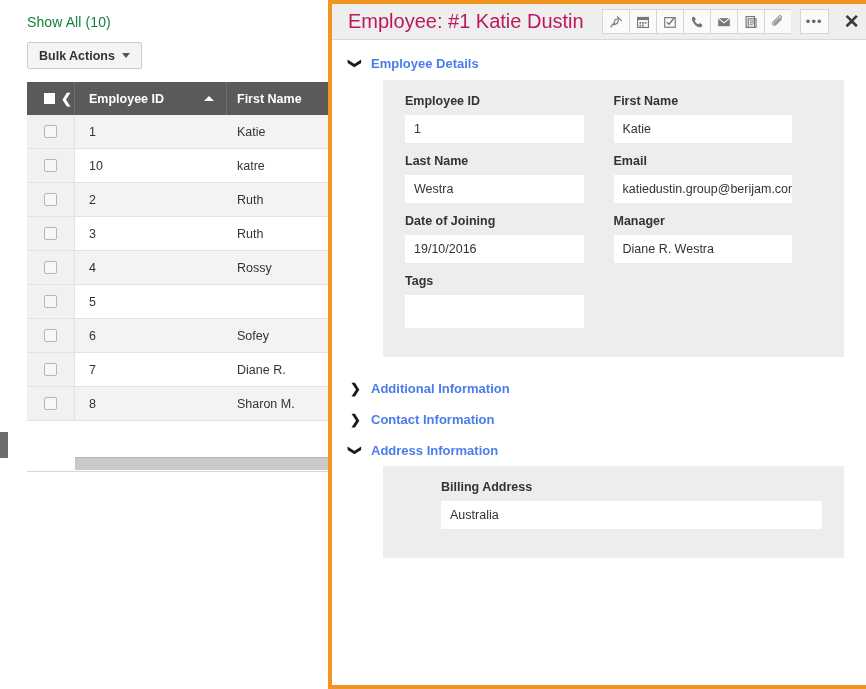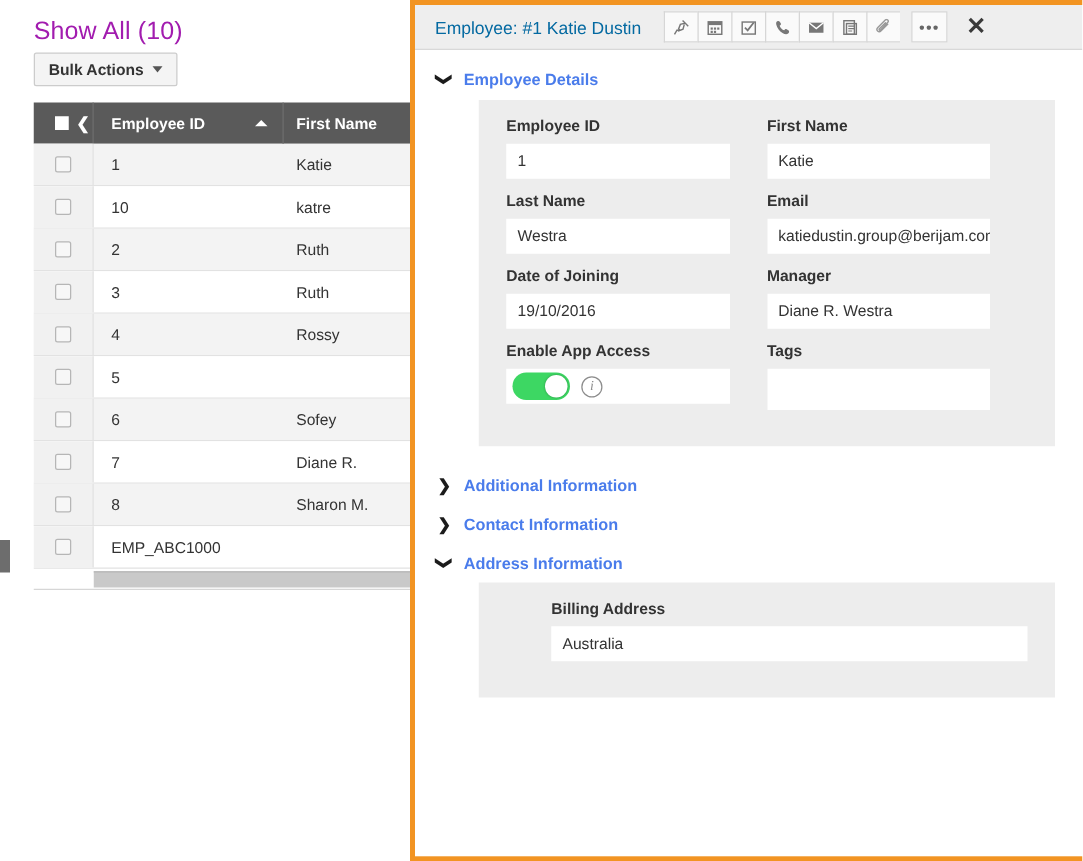--- a/index.html
+++ b/index.html
@@ -21,22 +21,22 @@
   .list-area {
     position: absolute;
     left: 0; top: 0;
     width: 330px; height: 689px;
     background: #ffffff;
     overflow: hidden;
   }
   .show-all {
     position: absolute;
     left: 27px; top: 14px;
-    font-size: 20px;
-    color: #a21caf;
+    font-size: 14px;
+    color: #15803d;
     letter-spacing: 0.1px;
     white-space: nowrap;
   }
   .bulk-actions {
     position: absolute;
     left: 27px; top: 42px;
     height: 27px;
     padding: 0 11px;
     display: flex; align-items: center;
     gap: 7px;
@@ -176,22 +176,22 @@
   }
   .panel-header {
     height: 36px;
     background: #eeeeee;
     border-bottom: 1px solid #d8d8d8;
     display: flex;
     align-items: center;
     padding: 0 8px 0 16px;
   }
   .panel-title {
-    font-size: 14px;
-    color: #0369a1;
+    font-size: 20px;
+    color: #be185d;
     white-space: nowrap;
     flex: 0 0 auto;
   }
   .hdr-tools {
     margin-left: 18px;
     display: flex;
     align-items: center;
   }
   .tool-btn {
     width: 27px; height: 25px;
@@ -419,27 +419,20 @@
             <div class="cell cell-id">7</div>
             <div class="cell cell-first">Diane R.</div>
           </div>
           <div class="trow alt">
             <div class="cell cell-check">
               <span class="row-box"></span>
             </div>
             <div class="cell cell-id">8</div>
             <div class="cell cell-first">Sharon M.</div>
           </div>
-          <div class="trow">
-            <div class="cell cell-check">
-              <span class="row-box"></span>
-            </div>
-            <div class="cell cell-id">EMP_ABC1000</div>
-            <div class="cell cell-first"></div>
-          </div>
         </div>
     </div>
 
     <div class="hscroll-wrap">
       <div class="hscroll-track"></div>
     </div>
     <div class="left-edge-strip"></div>
   </div>
 
   <div class="panel">
@@ -534,29 +527,20 @@
               <div class="field-label">Date of Joining</div>
               <div class="field-input">19/10/2016</div>
             </div>
 
             <div class="field">
               <div class="field-label">Manager</div>
               <div class="field-input">Diane R. Westra</div>
             </div>
 
 
-            <div class="field">
-              <div class="field-label">Enable App Access</div>
-              <div class="field-input toggle-holder">
-                <div class="toggle">
-                  <div class="knob"></div>
-                </div>
-                <div class="info-icon">i</div>
-              </div>
-            </div>
 
             <div class="field">
               <div class="field-label">Tags</div>
               <div class="field-input tall"></div>
             </div>
 
           </div>
         </div>
 
         <div class="collapsed-list">

